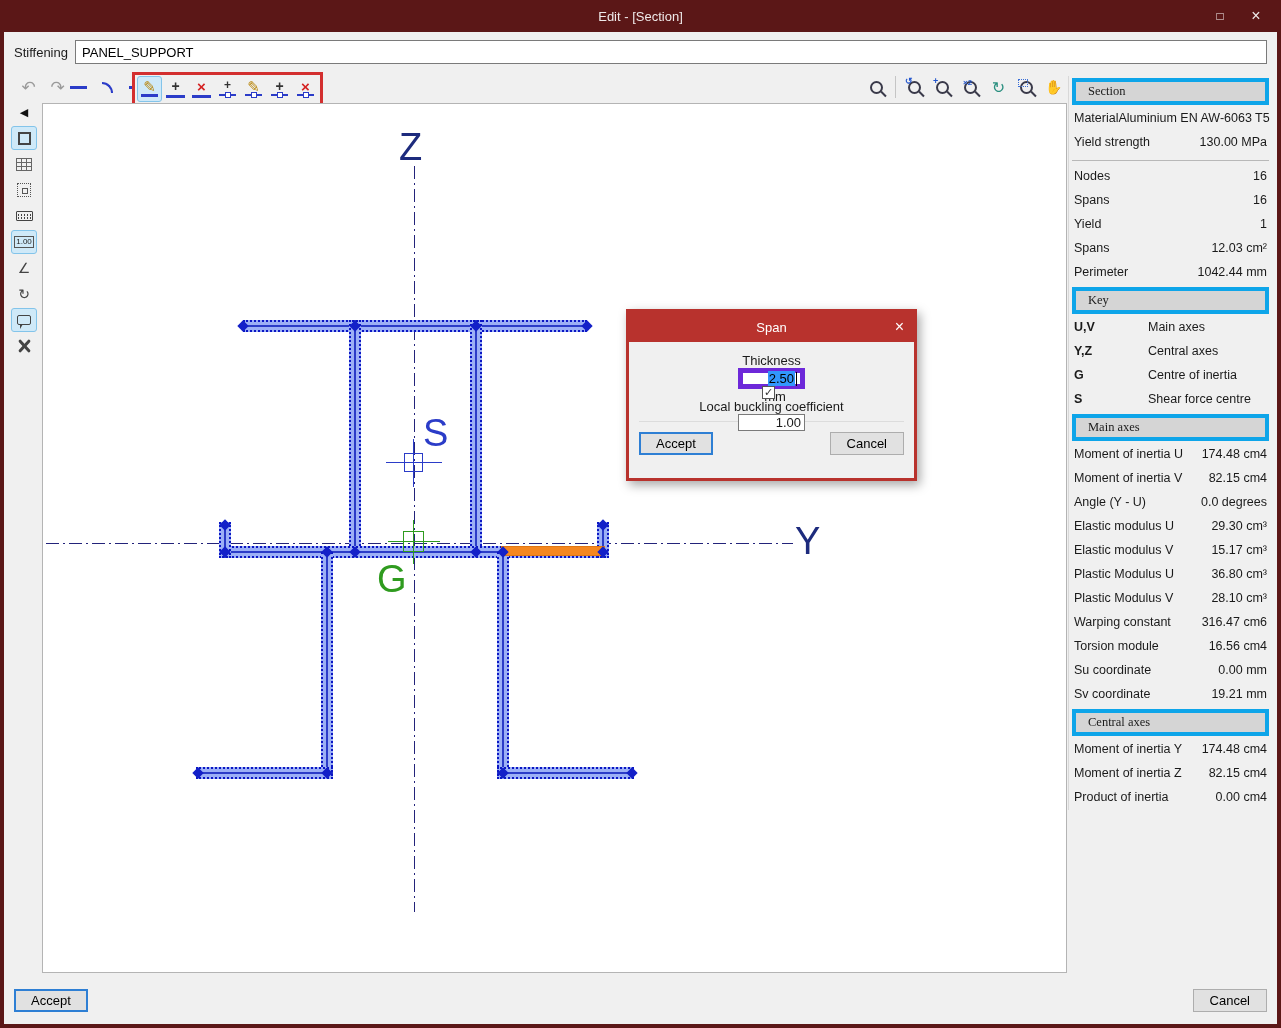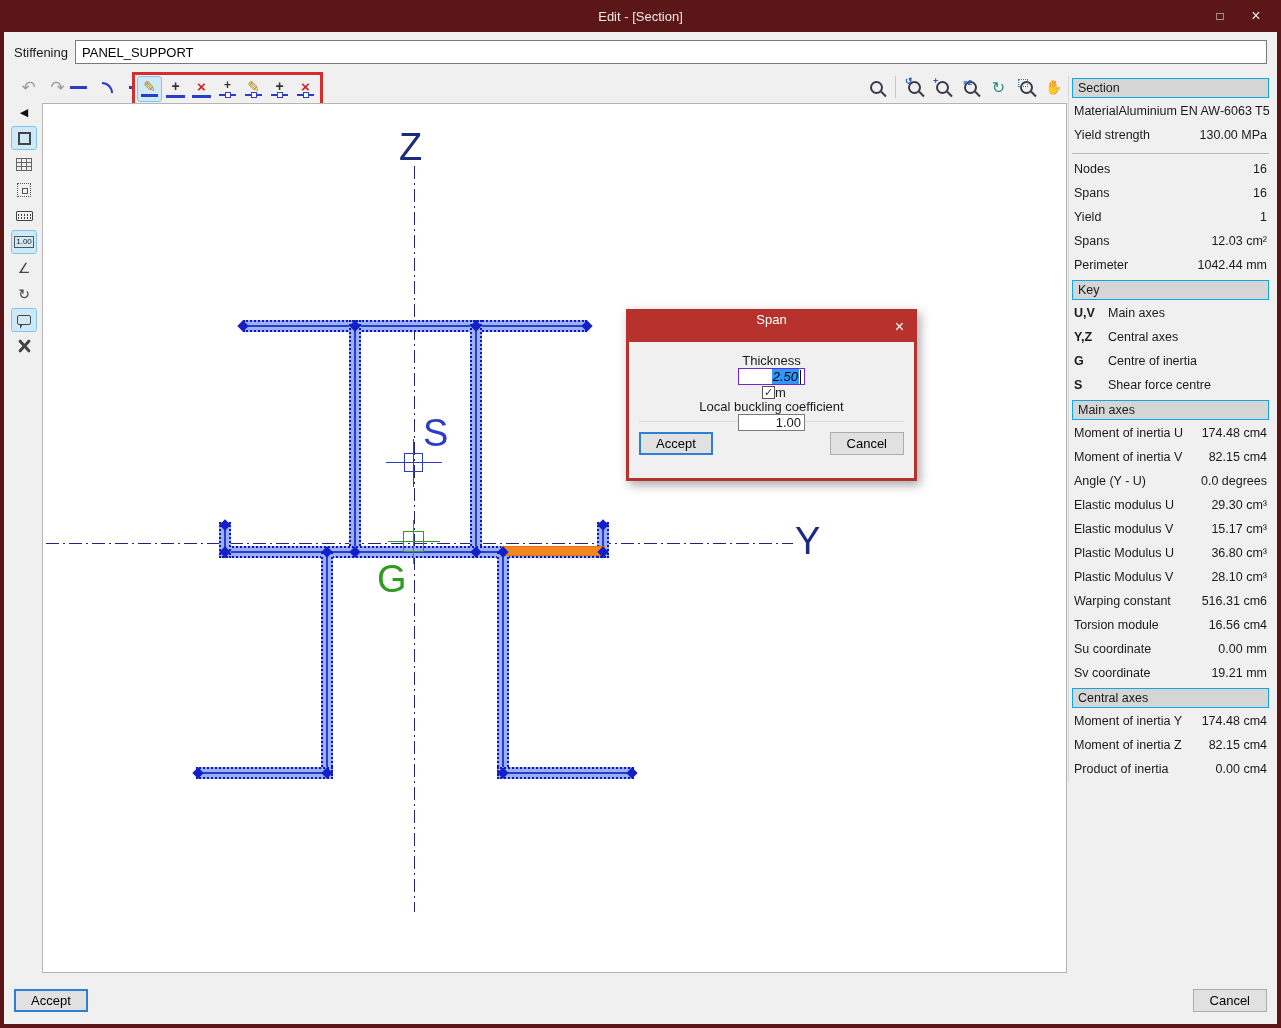--- a/index.html
+++ b/index.html
@@ -97,39 +97,39 @@
   .mS::before { content:""; position:absolute; left:0; right:0; top:23px; height:1px; background:#2b3cc8; }
   .mS::after { content:""; position:absolute; top:0; bottom:0; left:27px; width:1px; background:#2b3cc8; }
   .mS i { position:absolute; left:18px; top:14px; width:19px; height:19px; border:1px solid #2b3cc8; }
   .mG { width:52px; height:44px; }
   .mG::before { content:""; position:absolute; left:0; right:0; top:21px; height:1px; background:#2f9b1f; }
   .mG::after { content:""; position:absolute; top:0; bottom:0; left:25px; width:1px; background:#2f9b1f; }
   .mG i { position:absolute; left:15px; top:11px; width:21px; height:21px; border:1px solid #2f9b1f; }
   
   .panel { position:absolute; left:1064px; top:44px; width:201px; font-size:12.5px;
     border-left:1px solid #d8d8d8; padding-left:3px; }
-  .phead { background:#d5d5d5; border:1px solid #0ea5e9; padding:2px 5px; margin:2px 0; }
+  .phead { background:#d5d5d5; border:4px solid #0ea5e9; padding:2px 12px; margin:2px 0;font-family:Liberation Serif, serif; }
   .prow { display:flex; justify-content:space-between; align-items:baseline; padding:4px 2px; height:24px; }
   .prow .pl { white-space:nowrap; }
   .prow .pv { white-space:nowrap; text-align:center; }
-  .prow.key { justify-content:flex-start; }
+  .prow.key { justify-content:flex-start;gap:40px; }
   .prow.key .pl { font-weight:bold; width:34px; }
   .phr { height:1px; background:#b8b8b8; margin:5px 0 4px; }
   
   .dialog { position:absolute; left:622px; top:277px; width:291px; height:172px; background:#f0f0f0;
     border:3px solid #b8322d; box-shadow:3px 4px 10px rgba(0,0,0,.35); }
-  .dtitle { height:30px; background:#b8322d; color:#fff; display:flex; 
+  .dtitle { height:30px; background:#b8322d; color:#fff; display:flex; align-items:center;
     justify-content:center; position:relative; font-size:13px; }
   .dclose { position:absolute; right:10px; top:0; height:30px; display:flex; align-items:center;
     color:#fff; font-size:16px; }
   .drow { display:flex; align-items:center; margin:11px 13px 0; height:22px;flex-direction:column; }
   .drow .lbl { flex:1; }
   .tbox { width:67px; height:21px; background:#fff; border:1px solid #7a7a7a; display:flex;
     align-items:center; justify-content:flex-end; padding:0 3px; font-size:13px; }
-  .tbox.active { border:1px solid #6d28d9;font-style:italic; }
+  .tbox.active { border:5px solid #6d28d9; }
   .selbg { background:#3297fd; color:#000; padding:0 1px; }
   .caret { width:1px; height:14px; background:#000; margin-left:1px; }
   .unit { margin-left:7px; }
   .cb { width:13px; height:13px; border:1px solid #555; background:#fff; margin-right:6px;
     display:flex; align-items:center; justify-content:center; font-size:11px; color:#333; flex:0 0 auto; }
   .dbtns { display:flex; justify-content:space-between; margin:13px 10px 0; border-top:1px solid #dcdcdc;
     padding-top:10px; }
   .btn { background:#e1e1e1; border:1px solid #adadad; padding:3px 16px; font-size:13px;
     font-family:"Liberation Sans",sans-serif; }
   .btn.focus { border:2px solid #2e7fd4; padding:2px 15px; }
@@ -392,21 +392,21 @@
       <div class="prow kv">
         <span class="pl">Plastic Modulus U</span>
         <span class="pv">36.80 cm³</span>
       </div>
       <div class="prow kv">
         <span class="pl">Plastic Modulus V</span>
         <span class="pv">28.10 cm³</span>
       </div>
       <div class="prow kv">
         <span class="pl">Warping constant</span>
-        <span class="pv">516.31 cm6</span>
+        <span class="pv">316.47 cm6</span>
       </div>
       <div class="prow kv">
         <span class="pl">Torsion module</span>
         <span class="pv">16.56 cm4</span>
       </div>
       <div class="prow kv">
         <span class="pl">Su coordinate</span>
         <span class="pv">0.00 mm</span>
       </div>
       <div class="prow kv">

